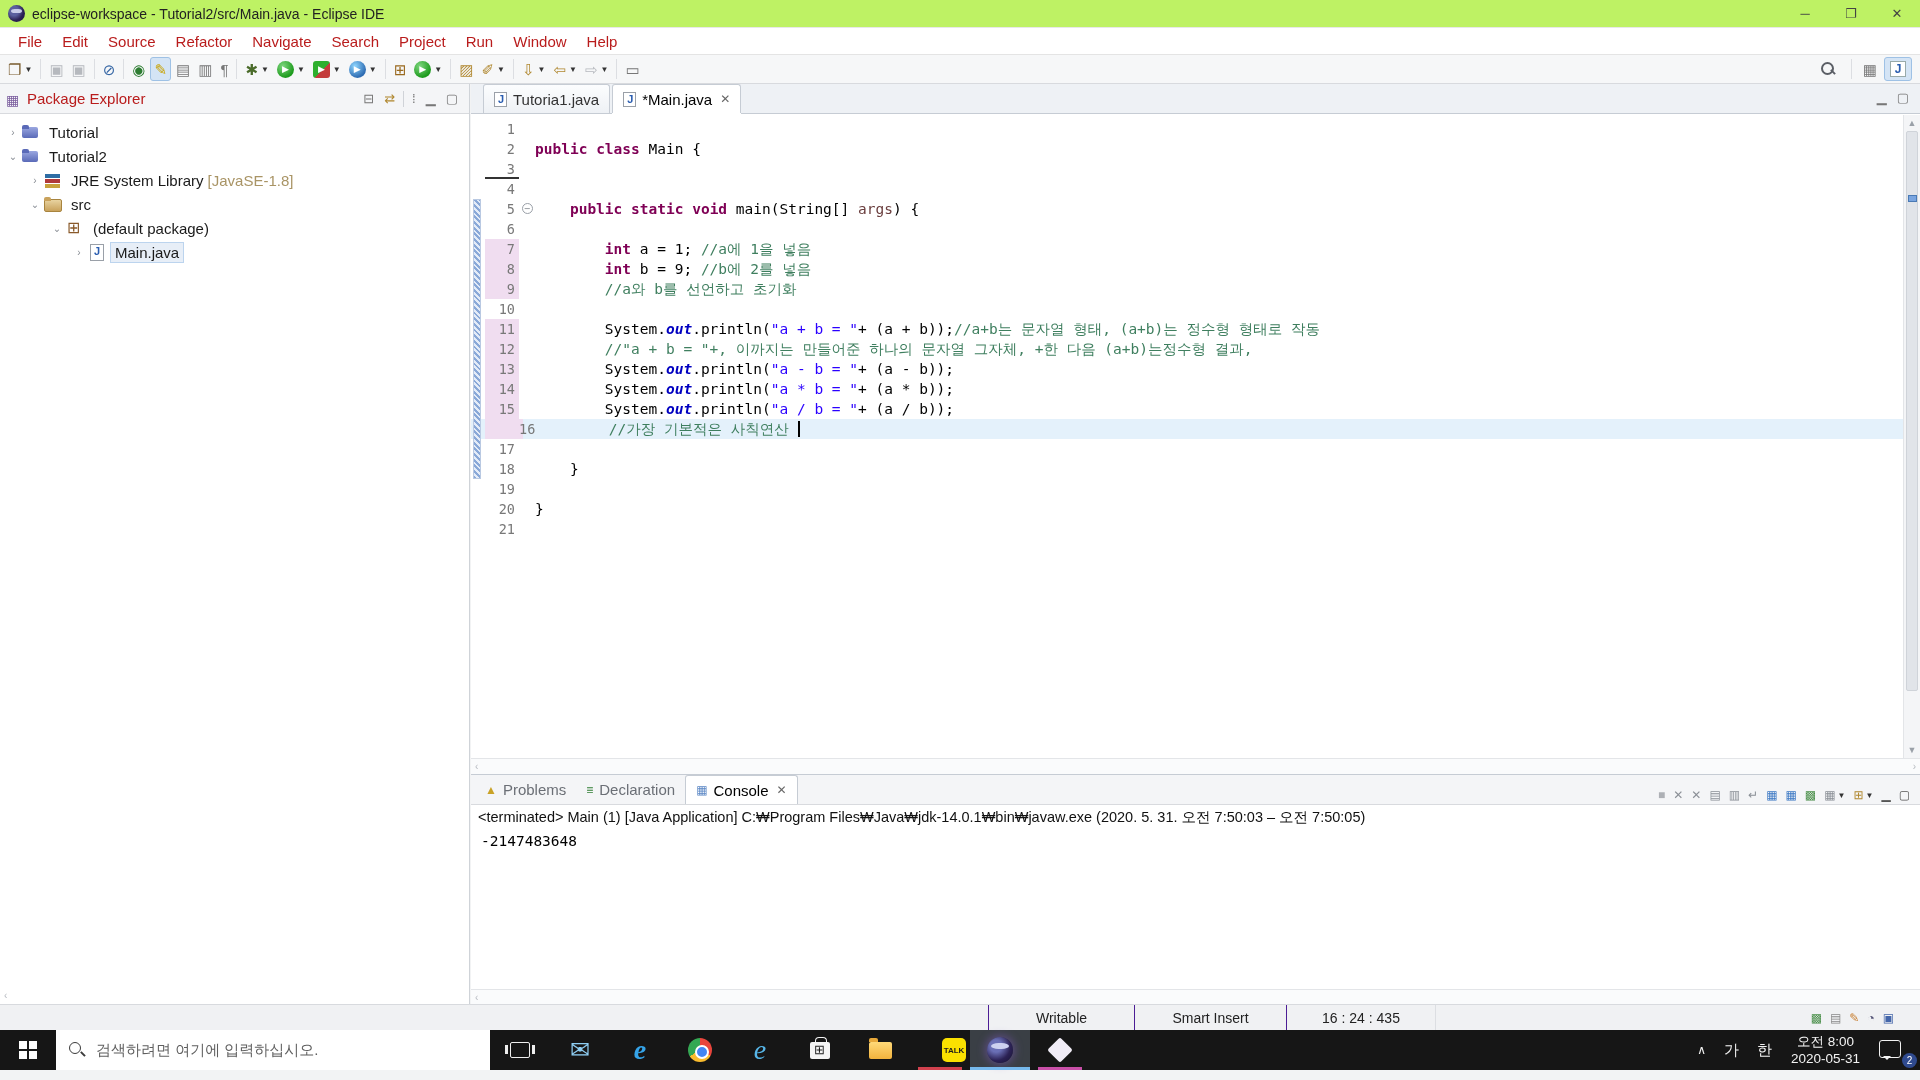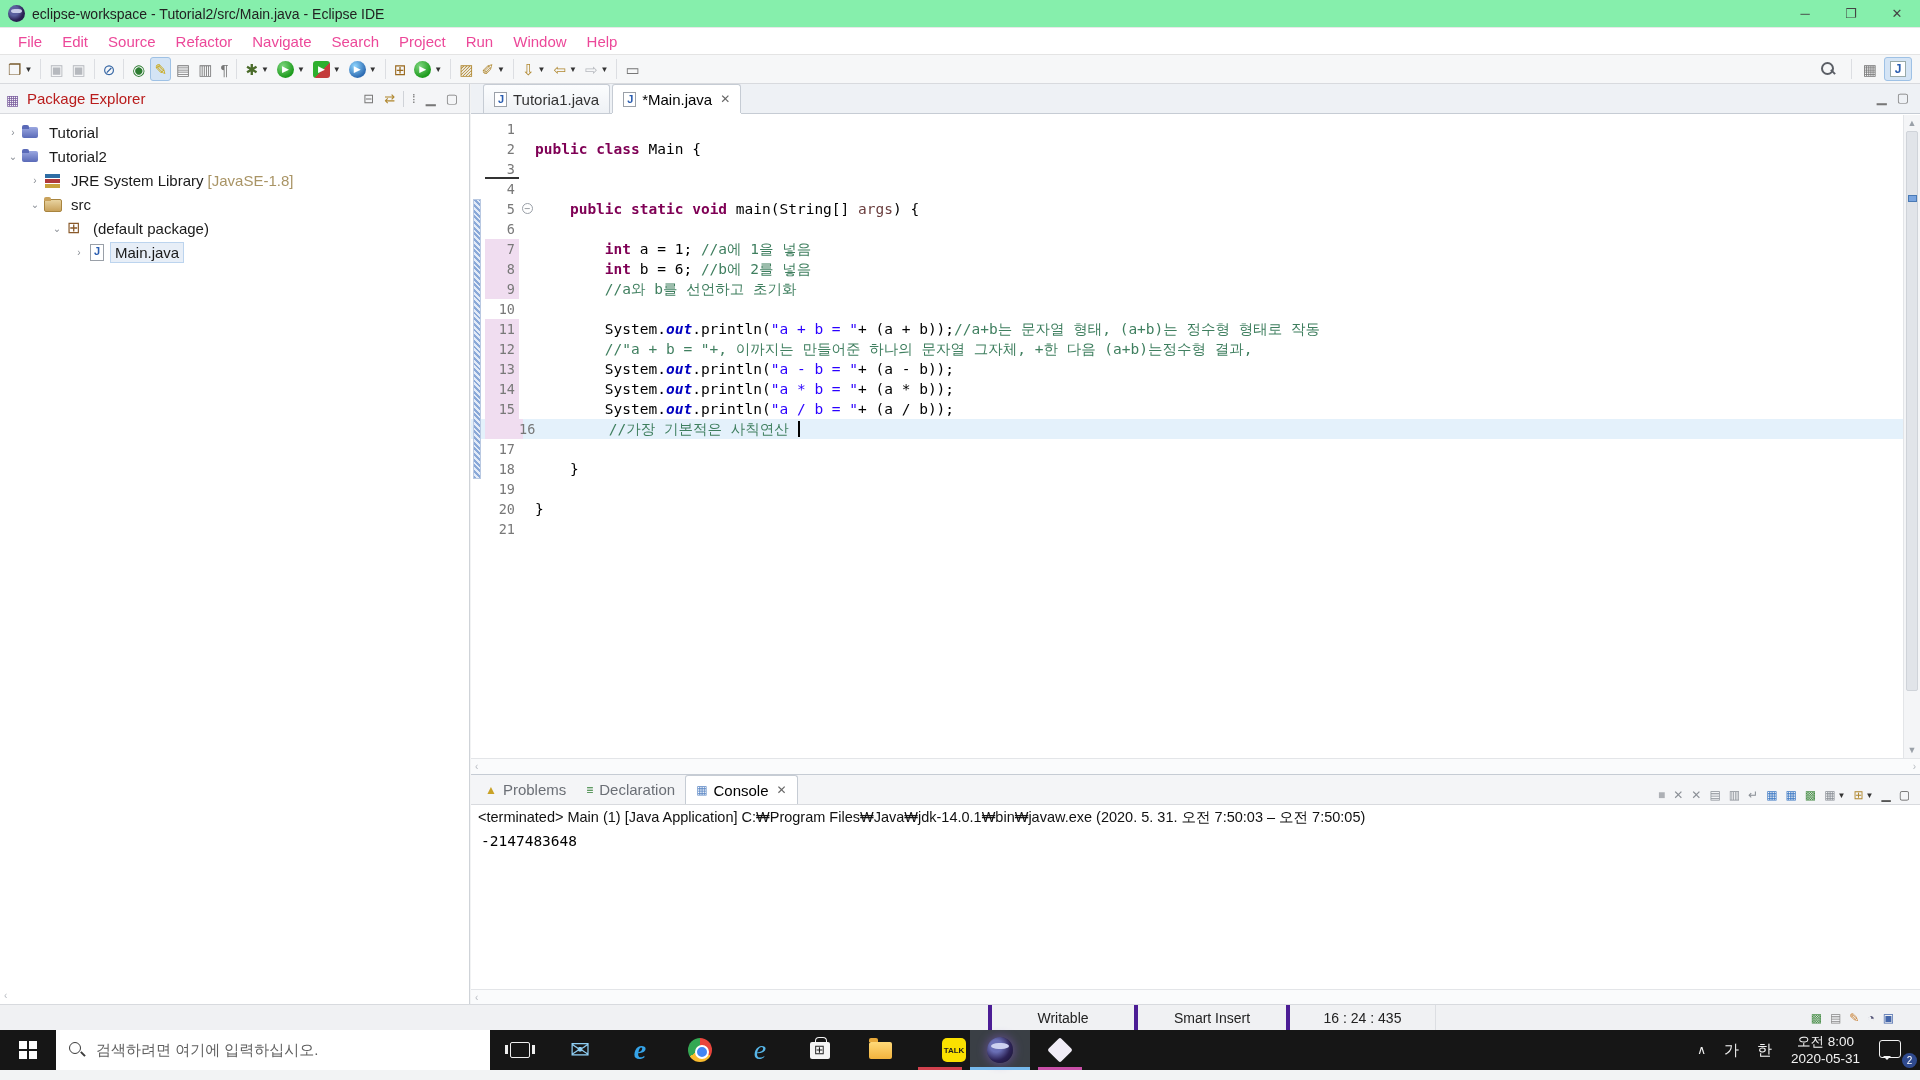--- a/index.html
+++ b/index.html
@@ -2,35 +2,35 @@
 <html><head>
 <meta charset="utf-8">
 <style>
   * { margin:0; padding:0; box-sizing:border-box; }
   html,body { width:1920px; height:1080px; overflow:hidden;
     font-family:"Liberation Sans", sans-serif; background:#f0f0f0; }
   #screen { position:relative; width:1920px; height:1080px; background:#f2f3f4; }
 
   
   #titlebar { position:absolute; left:0; top:0; width:1920px; height:28px;
-    background:#86efac; display:flex; align-items:center; border-bottom:1px solid #e8e8e8; }
+    background:#bef264; display:flex; align-items:center; border-bottom:1px solid #e8e8e8; }
   .eclipse-logo { width:17px; height:17px; border-radius:50%;
     background:radial-gradient(circle at 35% 35%, #5b5f9e 0 30%, #2c2255 60%, #1b1440 100%);
     margin:0 7px 0 8px; position:relative; }
   .eclipse-logo:after { content:""; position:absolute; left:3px; top:4px; width:11px; height:4px;
     background:#c8cbe8; border-radius:40%/60%; }
   #title-text { font-size:14px; color:#222; }
   #win-controls { margin-left:auto; display:flex; height:28px; }
   .win-btn { width:46px; height:28px; display:flex; align-items:center; justify-content:center;
     font-size:13px; color:#444; }
 
   
   #menubar { position:absolute; left:0; top:28px; width:1920px; height:27px; background:#ffffff;
     display:flex; align-items:center; padding-left:8px; border-bottom:1px solid #e4e4e4; }
-  .menu-item { font-size:15px; color:#ec4899; padding:3px 10px; }
+  .menu-item { font-size:15px; color:#b91c1c; padding:3px 10px; }
 
   
   #toolbar { position:absolute; left:0; top:55px; width:1920px; height:29px;
     background:#f6f7f8; border-bottom:1px solid #d8dade; display:flex; align-items:center; padding-left:4px; }
   .tb-btn { height:24px; display:flex; align-items:center; padding:0 3px; border-radius:3px; margin:0 1px; }
   .tb-btn.pressed { background:#d4e4f5; border:1px solid #9ec1e5; }
   .tb-glyph { font-size:15px; line-height:1; }
   .tb-btn.disabled .tb-glyph { color:#b6b9be !important; }
   .tb-caret { font-size:8px; color:#333; margin-left:3px; }
   .tb-sep { width:1px; height:20px; background:#dcdee2; margin:0 4px; }
@@ -155,21 +155,21 @@
   #console-output { font-family:"DejaVu Sans Mono", monospace; font-size:14.5px; color:#000;
     padding:4px 0 0 10px; }
   #console-hscroll { position:absolute; left:0; bottom:0; width:1449px; height:15px;
     background:#fafbfc; border-top:1px solid #e3e5e8; display:flex; align-items:center;
     color:#b6bac0; font-size:10px; padding-left:4px; }
 
   
   #statusbar { position:absolute; left:0; top:1004px; width:1920px; height:26px; background:#f0f1f3;
     border-top:1px solid #d8dade; font-size:14px; color:#222; }
   .sb-field { position:absolute; top:0; height:26px; display:flex; align-items:center;
-    justify-content:center; border-left:4px solid #4c1d95; }
+    justify-content:center; border-left:1px solid #4c1d95; }
   #sb-writable { left:988px; width:146px; }
   #sb-insert   { left:1134px; width:152px; }
   #sb-pos      { left:1286px; width:150px; border-right:1px solid #dcdee2; }
   #sb-icons { position:absolute; right:26px; top:0; height:26px; display:flex; align-items:center; }
   .sb-ic { font-size:12px; margin-left:8px; }
 
   
   #taskbar { position:absolute; left:0; top:1030px; width:1920px; height:40px; background:#161616;
     display:flex; align-items:stretch; }
   #start-btn { width:56px; display:flex; align-items:center; justify-content:center; }
@@ -432,21 +432,21 @@
     <div id="code-area">
       <div id="range-bar" style="top: 84px; height: 280px;"></div>
       <div id="code-lines" style="padding-top:4px;">
           <div class="code-line"><span class="ln">1</span><span class="fold"></span><span class="code-text"></span></div>
           <div class="code-line"><span class="ln">2</span><span class="fold"></span><span class="code-text"><span class="seg-k">public</span><span class="seg-d"> </span><span class="seg-k">class</span><span class="seg-d"> Main {</span></span></div>
           <div class="code-line"><span class="ln lastedit">3</span><span class="fold"></span><span class="code-text"></span></div>
           <div class="code-line"><span class="ln">4</span><span class="fold"></span><span class="code-text"></span></div>
           <div class="code-line"><span class="ln">5</span><span class="fold"><span class="fold-minus">−</span></span><span class="code-text"><span class="seg-d">    </span><span class="seg-k">public</span><span class="seg-d"> </span><span class="seg-k">static</span><span class="seg-d"> </span><span class="seg-k">void</span><span class="seg-d"> main(String[] </span><span class="seg-p">args</span><span class="seg-d">) {</span></span></div>
           <div class="code-line"><span class="ln">6</span><span class="fold"></span><span class="code-text"></span></div>
           <div class="code-line"><span class="ln chg">7</span><span class="fold"></span><span class="code-text"><span class="seg-d">        </span><span class="seg-k">int</span><span class="seg-d"> a = 1; </span><span class="seg-c">//a에 1을 넣음</span></span></div>
-          <div class="code-line"><span class="ln chg">8</span><span class="fold"></span><span class="code-text"><span class="seg-d">        </span><span class="seg-k">int</span><span class="seg-d"> b = 6; </span><span class="seg-c">//b에 2를 넣음</span></span></div>
+          <div class="code-line"><span class="ln chg">8</span><span class="fold"></span><span class="code-text"><span class="seg-d">        </span><span class="seg-k">int</span><span class="seg-d"> b = 9; </span><span class="seg-c">//b에 2를 넣음</span></span></div>
           <div class="code-line"><span class="ln chg">9</span><span class="fold"></span><span class="code-text"><span class="seg-d">        </span><span class="seg-c">//a와 b를 선언하고 초기화</span></span></div>
           <div class="code-line"><span class="ln">10</span><span class="fold"></span><span class="code-text"></span></div>
           <div class="code-line"><span class="ln chg">11</span><span class="fold"></span><span class="code-text"><span class="seg-d">        System.</span><span class="seg-f">out</span><span class="seg-d">.println(</span><span class="seg-s">"a + b = "</span><span class="seg-d">+ (a + b));</span><span class="seg-c">//a+b는 문자열 형태, (a+b)는 정수형 형태로 작동</span></span></div>
           <div class="code-line"><span class="ln chg">12</span><span class="fold"></span><span class="code-text"><span class="seg-d">        </span><span class="seg-c">//"a + b = "+, 이까지는 만들어준 하나의 문자열 그자체, +한 다음 (a+b)는정수형 결과,</span></span></div>
           <div class="code-line"><span class="ln chg">13</span><span class="fold"></span><span class="code-text"><span class="seg-d">        System.</span><span class="seg-f">out</span><span class="seg-d">.println(</span><span class="seg-s">"a - b = "</span><span class="seg-d">+ (a - b));</span></span></div>
           <div class="code-line"><span class="ln chg">14</span><span class="fold"></span><span class="code-text"><span class="seg-d">        System.</span><span class="seg-f">out</span><span class="seg-d">.println(</span><span class="seg-s">"a * b = "</span><span class="seg-d">+ (a * b));</span></span></div>
           <div class="code-line"><span class="ln chg">15</span><span class="fold"></span><span class="code-text"><span class="seg-d">        System.</span><span class="seg-f">out</span><span class="seg-d">.println(</span><span class="seg-s">"a / b = "</span><span class="seg-d">+ (a / b));</span></span></div>
           <div class="code-line current"><span class="ln chg">16</span><span class="fold"></span><span class="code-text"><span class="seg-d">        </span><span class="seg-c">//가장 기본적은 사칙연산 </span><span class="caret-bar"></span></span></div>
           <div class="code-line"><span class="ln">17</span><span class="fold"></span><span class="code-text"></span></div>
           <div class="code-line"><span class="ln">18</span><span class="fold"></span><span class="code-text"><span class="seg-d">    }</span></span></div>

